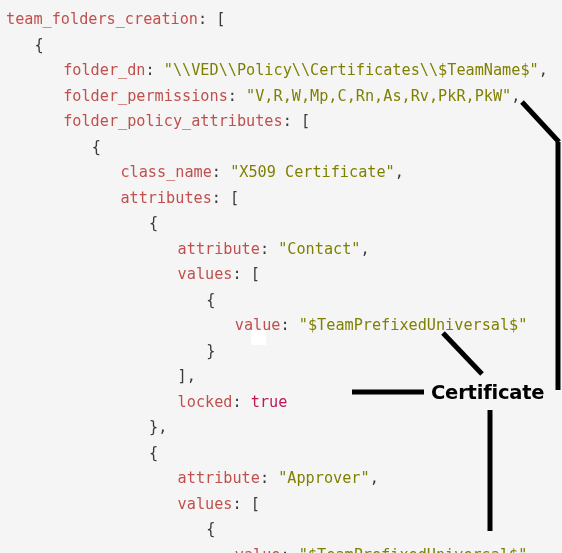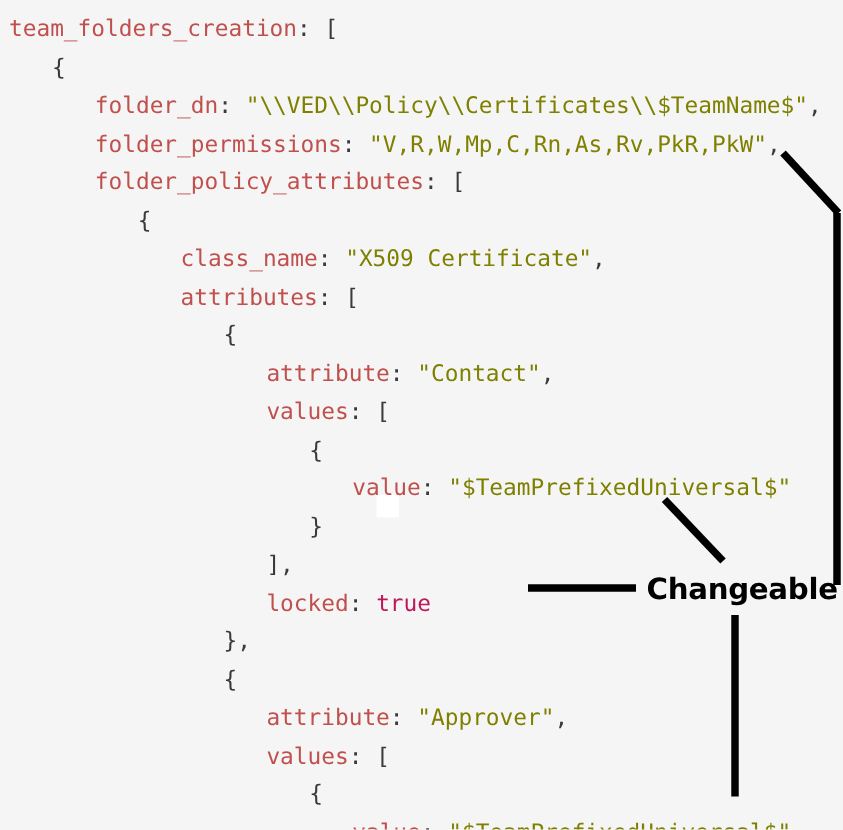--- a/index.html
+++ b/index.html
@@ -54,16 +54,16 @@
       <line x1="522" y1="102" x2="559" y2="142" stroke="#000000" stroke-width="5" stroke-linecap="butt"></line>
       <line x1="558" y1="142" x2="558" y2="390" stroke="#000000" stroke-width="5" stroke-linecap="butt"></line>
       <line x1="490" y1="410" x2="490" y2="531" stroke="#000000" stroke-width="5" stroke-linecap="butt"></line>
     </svg>
 
   <div id="artifacts">
       <div class="artifact" style="left: 251px; top: 330px; width: 15px; height: 15px;"></div>
     </div>
 
   <div id="labels">
-      <div class="anno-label" style="left: 431px; top: 381px;">Changeable</div>
+      <div class="anno-label" style="left: 431px; top: 381px;">Certificate</div>
     </div>
 
 </div>
 
 </body></html>

